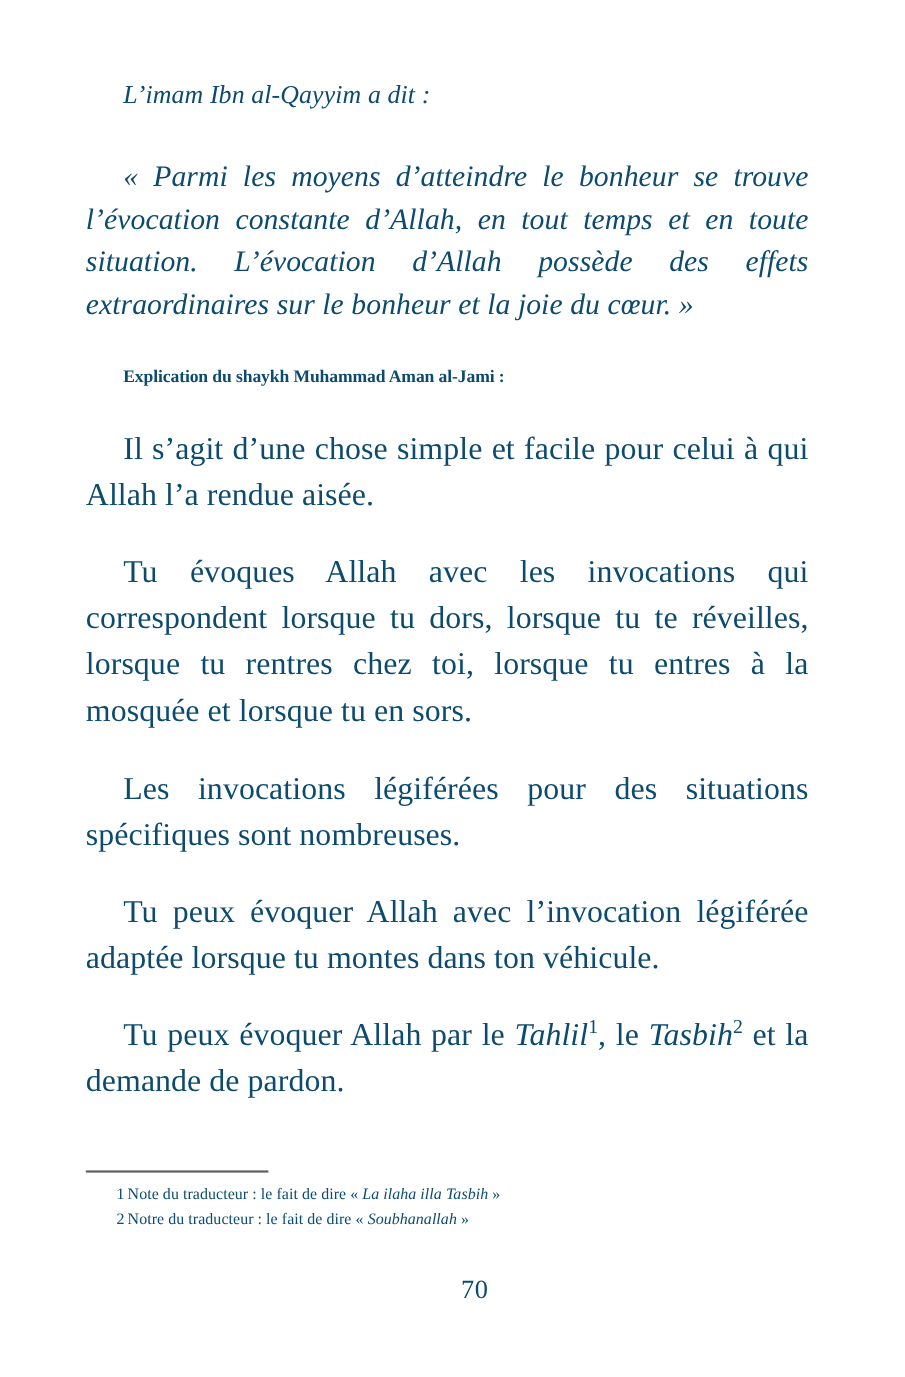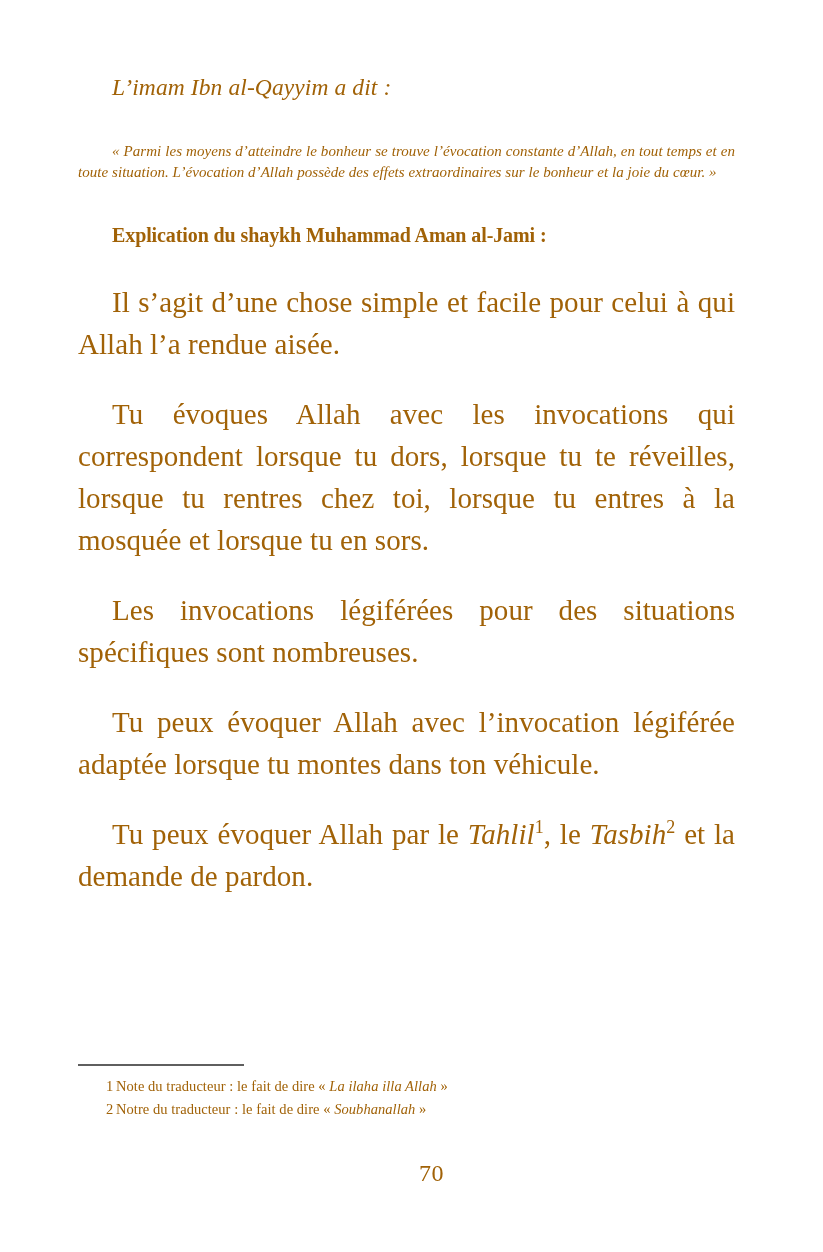--- a/index.html
+++ b/index.html
@@ -6,21 +6,21 @@
     margin: 0;
     padding: 0;
     background: #ffffff;
   }
 
   .page {
     position: relative;
     width: 823px;
     height: 1252px;
     background: #ffffff;
-    color: #a16207;
+    color: #0c4a6e;
     font-family: "Liberation Serif", "DejaVu Serif", serif;
     overflow: hidden;
     box-sizing: border-box;
   }
 
   .content {
     position: absolute;
     left: 78px;
     top: 72px;
     width: 657px;
@@ -32,34 +32,34 @@
     font-size: 23.5px;
     line-height: 1.32;
     text-indent: 34px;
     margin: 0 0 38px 0;
     letter-spacing: 0.1px;
   }
 
   
   .quote {
     font-style: italic;
-    font-size: 15px;
+    font-size: 27px;
     line-height: 1.43;
     text-align: justify;
     text-indent: 34px;
     margin: 0 0 38px 0;
     letter-spacing: 0.05px;
     -webkit-hyphens: manual;
     hyphens: manual;
   }
 
   
   .section-heading {
     font-weight: bold;
-    font-size: 20px;
+    font-size: 16px;
     line-height: 1.3;
     text-indent: 34px;
     margin: 0 0 33px 0;
     letter-spacing: -0.1px;
   }
 
   
   .body-para {
     font-size: 29px;
     line-height: 1.45;
@@ -159,21 +159,21 @@
   </div>
 
   <div class="footnotes">
 
     <div class="footnote-rule"></div>
 
     <ul class="footnote-list">
 
       <li class="footnote-item">
         <span class="footnote-marker">1</span>
-        <span class="footnote-text"><span>Note du traducteur : le fait de dire « </span><em>La ilaha illa Allah</em><span> »</span></span>
+        <span class="footnote-text"><span>Note du traducteur : le fait de dire « </span><em>La ilaha illa Tasbih</em><span> »</span></span>
       </li>
 
       <li class="footnote-item">
         <span class="footnote-marker">2</span>
         <span class="footnote-text"><span>Notre du traducteur : le fait de dire « </span><em>Soubhanallah</em><span> »</span></span>
       </li>
 
     </ul>
   </div>
 

